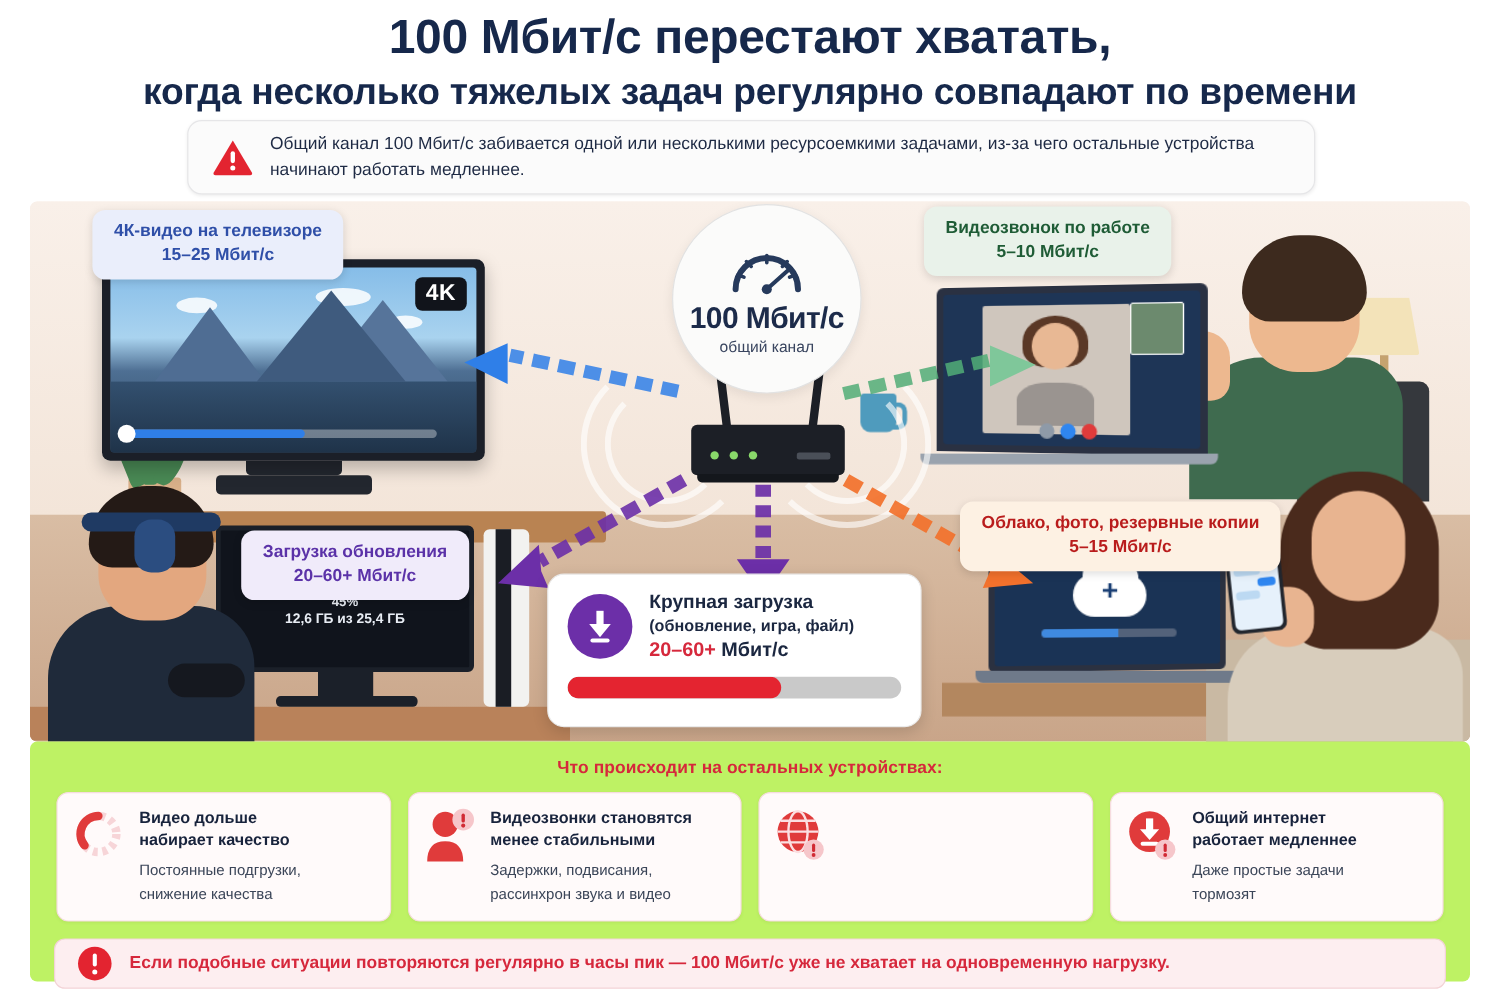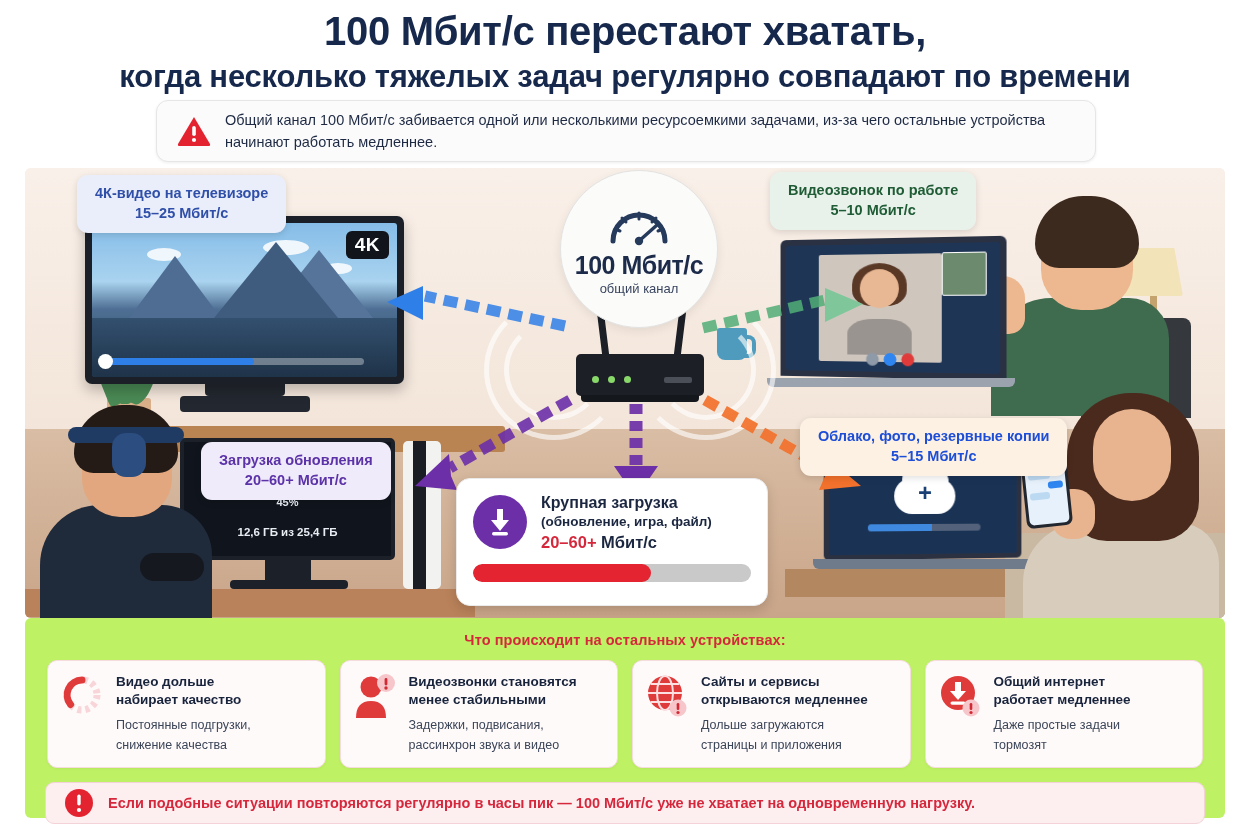--- a/index.html
+++ b/index.html
@@ -111,21 +111,21 @@
   .lamp-stem { position:absolute; right:28px; top:98px; width:7px; height:52px; background:#c5a36f; }
 
   
   .gamer-wrap { left: 0px; top: 215px; width: 450px; height: 235px; }
   .gm-monitor { position:absolute; left:155px; top:55px; width:215px; height:122px; background:#10141c; border:4px solid #1b2029; border-radius:5px; }
   .gm-screen { position:relative; width:100%; height:100%; padding-top:16px; text-align:center; }
   .gm-txt { color:#e8edf4; font-size:11.5px; font-weight:600; }
   .gm-bar { margin:9px auto 0; width:78%; height:10px; background:#5c6470; border-radius:6px; overflow:hidden; }
   .gm-bar i { display:block; height:100%; width:45%; background:#2f86f0; border-radius:6px; }
   .gm-pct { color:#e8edf4; font-size:11px; font-weight:700; margin-top:7px; }
-  .gm-size { color:#e8edf4; font-size:11.5px; font-weight:700; margin-top:18px; }
+  .gm-size { color:#e8edf4; font-size:11.5px; font-weight:700; margin-top:2px; }
   .gm-stand { position:absolute; left:240px; top:177px; width:46px; height:22px; background:#1b2029; }
   .gm-foot { position:absolute; left:205px; top:197px; width:118px; height:9px; background:#1b2029; border-radius:4px; }
   .console { position:absolute; left:378px; top:58px; width:38px; height:148px; background:#f2f2f0; border-radius:5px; }
   .console i { position:absolute; left:10px; top:0; width:13px; height:100%; background:#1a1d24; }
   .gm-desk { position:absolute; left:0; top:206px; width:450px; height:28px; background:#b9825a; }
   .gamer { position:absolute; left:15px; top:10px; width:170px; height:225px; }
   .g-head { position:absolute; left:42px; top:28px; width:90px; height:96px; background:#e3a77f; border-radius:44px 44px 38px 38px; }
   .g-hair { position:absolute; left:34px; top:12px; width:104px; height:68px; background:#241a16; border-radius:50px 50px 20px 20px; }
   .g-hphone { position:absolute; left:28px; top:34px; width:116px; height:16px; background:#1f3a63; border-radius:10px; }
   .g-cup { position:absolute; left:72px; top:40px; width:34px; height:44px; background:#2b4d80; border-radius:14px; }
@@ -183,21 +183,21 @@
   }
   .pill .l1 { font-size:14.5px; font-weight:700; line-height:1.3; }
   .pill .l2 { font-size:14.5px; font-weight:600; line-height:1.45; }
   .pill-tv   { left:77px;  top:175px; background:#eaeefb; }
   .pill-tv .l1, .pill-tv .l2 { color:#2f4fa8; }
   .pill-call { left:770px; top:172px; background:#e9f2ea; }
   .pill-call .l1, .pill-call .l2 { color:#1f5c36; }
   .pill-dl   { left:201px; top:442px; background:#f0ebfa; }
   .pill-dl .l1, .pill-dl .l2 { color:#5b32a8; }
   .pill-cloud{ left:800px; top:418px; background:#fdf1e3; }
-  .pill-cloud .l1, .pill-cloud .l2 { color:#1d4ed8; }
+  .pill-cloud .l1, .pill-cloud .l2 { color:#b91c1c; }
 
   
   .dl-card {
     position:absolute; left:456px; top:478px; width:312px; height:128px;
     background:#fff; border:1px solid #eaeaea; border-radius:14px;
     box-shadow:0 4px 12px rgba(0,0,0,.15); padding:14px 16px 12px 16px;
   }
   .dl-top { display:flex; align-items:center; gap:14px; }
   .dl-circle {
     flex:0 0 54px; width:54px; height:54px; border-radius:50%; background:#6c2fa8;
@@ -517,26 +517,20 @@
             <circle cx="20" cy="20" r="17" fill="#e03b3b"></circle>
             <ellipse cx="20" cy="20" rx="8" ry="17" fill="none" stroke="#fbdfe1" stroke-width="2"></ellipse>
             <line x1="3" y1="20" x2="37" y2="20" stroke="#fbdfe1" stroke-width="2"></line>
             <line x1="5.5" y1="11" x2="34.5" y2="11" stroke="#fbdfe1" stroke-width="2"></line>
             <line x1="5.5" y1="29" x2="34.5" y2="29" stroke="#fbdfe1" stroke-width="2"></line>
             <circle cx="33" cy="35" r="8.5" fill="#f6c6ca"></circle>
             <rect x="31.7" y="30" width="2.6" height="7" rx="1.3" fill="#d12a34"></rect>
             <circle cx="33" cy="39.5" r="1.6" fill="#d12a34"></circle>
           </svg>
         </div>
-        <div>
-          <div class="h">Сайты и сервисы</div>
-          <div class="h">открываются медленнее</div>
-          <div class="s">Дольше загружаются</div>
-          <div class="s" style="margin-top:1px;">страницы и приложения</div>
-        </div>
       </div>
 
       <div class="card">
         <div class="ico">
           <svg width="44" height="46" viewBox="0 0 44 46">
             <circle cx="20" cy="20" r="17" fill="#e03b3b"></circle>
             <rect x="17" y="9" width="6" height="11" fill="#fff"></rect>
             <polygon points="12,18 28,18 20,27" fill="#fff"></polygon>
             <rect x="12.5" y="28.5" width="15" height="3.2" rx="1.6" fill="#fff"></rect>
             <circle cx="33" cy="35" r="8.5" fill="#f6c6ca"></circle>

